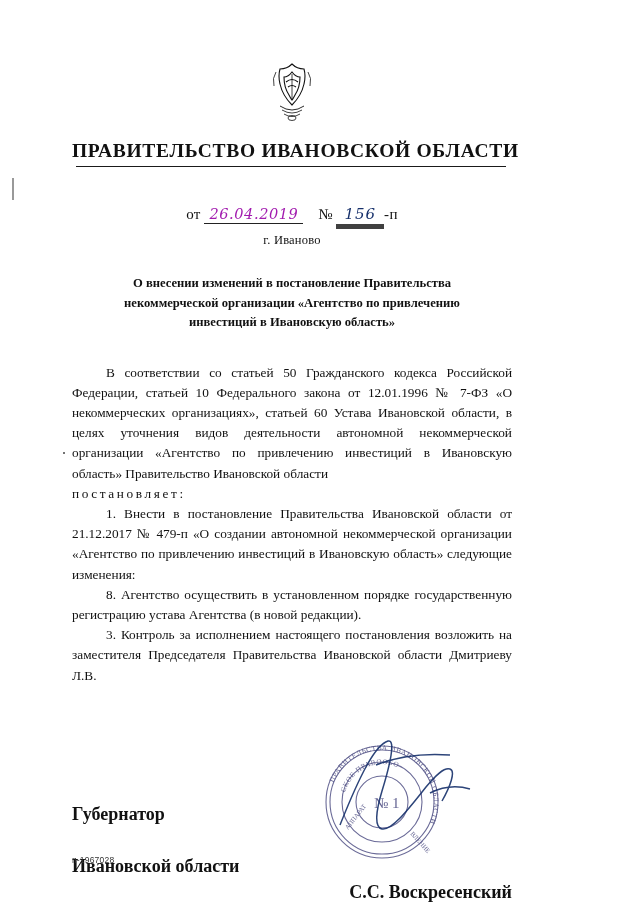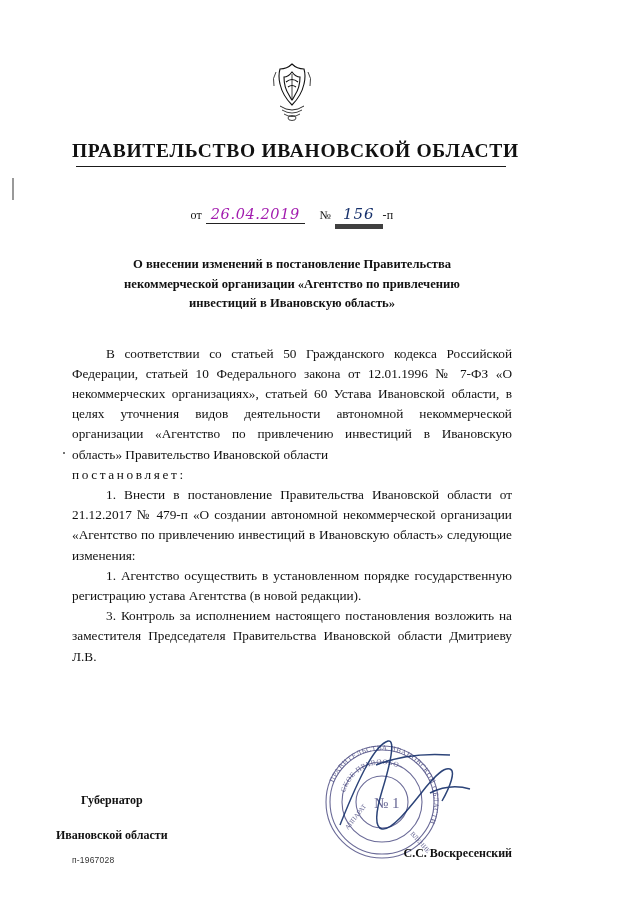--- a/index.html
+++ b/index.html
@@ -56,21 +56,21 @@
     letter-spacing: 4px;
     font-weight: bold;
     margin-top: 24px;
   }
   .date-line {
     margin-top: 38px;
     text-align: center;
     font-size: 13.5px;
     letter-spacing: 0.3px;
   }
-  .date-line .lbl { font-size: 12px; }
+  .date-line .lbl { font-size: 15px; }
   .handwrite {
     font-family: "DejaVu Serif", serif;
     font-style: italic;
     font-size: 14.5px;
     letter-spacing: 0.6px;
     border-bottom: 1px solid #222;
     padding: 0 5px 1px 5px;
     display: inline-block;
     color: #a21caf;
   }
@@ -108,27 +108,26 @@
     margin: 0;
     text-indent: 34px;
     text-align: justify;
   }
   .body p.no-indent { text-indent: 0; }
   .spaced {
     letter-spacing: 2.6px;
   }
   .sign-block {
     position: absolute;
-    left: 56px;
+    left: 72px;
     right: 56px;
     top: 775px;
-    font-size: 12px;
+    font-size: 18px;
     font-weight: bold;
     line-height: 1.45;
-    text-align: center;
   }
   .sign-row {
     display: flex;
     justify-content: space-between;
     align-items: flex-end;
   }
   .sign-left { white-space: pre-line; }
   .sign-right { font-weight: bold; }
   
   .stamp {
@@ -208,32 +207,33 @@
     <div class="rule"></div>
 
 
     <div class="date-line">
       <span class="lbl">от</span>
       <span class="handwrite">26.04.2019</span>
       &nbsp;&nbsp;
       <span class="lbl">№</span>
       <span class="num-hw">156</span><span class="lbl">-п</span>
     </div>
+    <div class="city">г. Иваново</div>
 
     <div class="subject">
       <div>О внесении изменений в постановление Правительства</div>
       <div>некоммерческой организации «Агентство по привлечению</div>
       <div>инвестиций в Ивановскую область»</div>
     </div>
 
     <div class="body">
       <p>В соответствии со статьей 50 Гражданского кодекса Российской Федерации, статьей 10 Федерального закона от 12.01.1996 № 7-ФЗ «О некоммерческих организациях», статьей 60 Устава Ивановской области, в целях уточнения видов деятельности автономной некоммерческой организации «Агентство по привлечению инвестиций в Ивановскую область» Правительство Ивановской области</p>
       <p class="no-indent spaced">постановляет:</p>
       <p>1. Внести в постановление Правительства Ивановской области от 21.12.2017 № 479-п «О создании автономной некоммерческой организации «Агентство по привлечению инвестиций в Ивановскую область» следующие изменения:</p>
-      <p>1. Агентство осуществить в установленном порядке государственную регистрацию устава Агентства (в новой редакции).</p>
+      <p>8. Агентство осуществить в установленном порядке государственную регистрацию устава Агентства (в новой редакции).</p>
       <p>3. Контроль за исполнением настоящего постановления возложить на заместителя Председателя Правительства Ивановской области Дмитриеву Л.В.</p>
     </div>
   </div>
 
   <div class="stamp">
     <svg viewBox="0 0 128 128" width="128" height="128">
       <defs>
         <path id="outerArc" d="M64,64 m-52,0 a52,52 0 1,1 104,0 a52,52 0 1,1 -104,0"></path>
         <path id="innerArc" d="M64,64 m-38,0 a38,38 0 1,1 76,0 a38,38 0 1,1 -76,0"></path>
       </defs>

